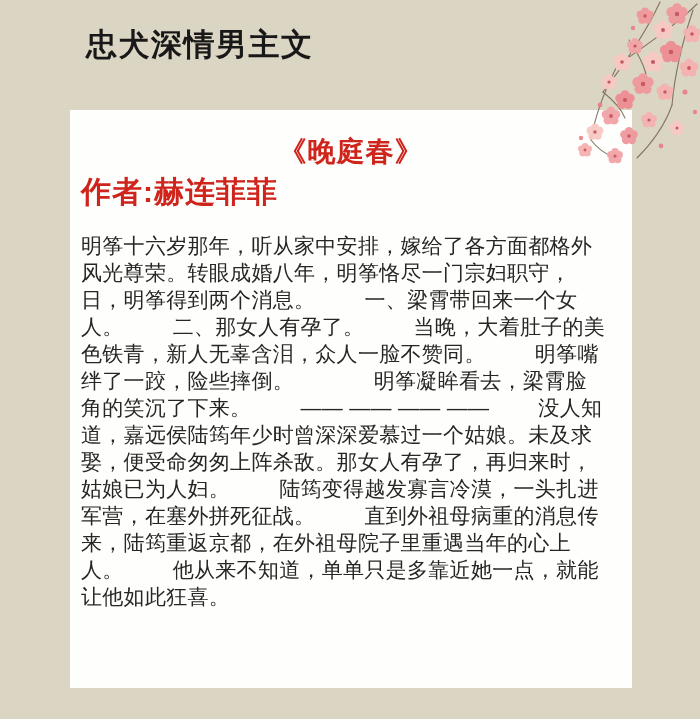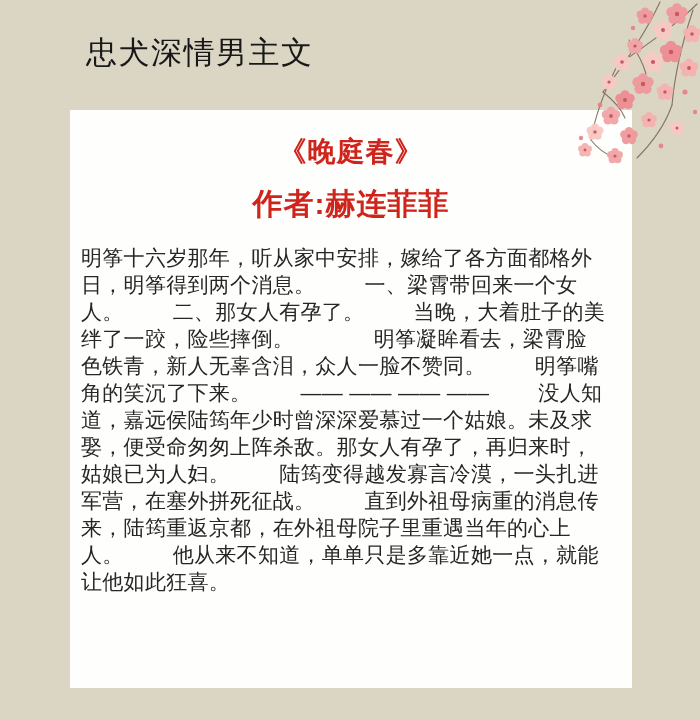--- a/index.html
+++ b/index.html
@@ -12,24 +12,24 @@
   }
   .page {
     position: relative;
     width: 700px;
     height: 719px;
     background: #dbd5c3;
   }
   .page-title {
     position: absolute;
     left: 86px;
-    top: 32px;
+    top: 24px;
     font-size: 31px;
     line-height: 42px;
-    font-weight: 400;
+    font-weight: 700;
     letter-spacing: 1.5px;
     color: #181818;
   }
   .card {
     position: absolute;
     left: 70px;
     top: 110px;
     width: 562px;
     height: 578px;
     background: #fefefc;
@@ -38,22 +38,21 @@
   }
   .book-title {
     text-align: center;
     font-size: 28px;
     line-height: 36px;
     font-weight: 700;
     color: #ce241b;
     letter-spacing: 1px;
   }
   .author-line {
-    margin-top: 14px;
-    text-align: center;
+    margin-top: 2px;
     font-size: 30px;
     line-height: 40px;
     font-weight: 700;
     color: #ce241b;
     letter-spacing: 1px;
   }
   .synopsis {
     margin-top: 20px;
     color: #262626;
   }
@@ -78,24 +77,25 @@
 
 <div class="page">
 
   <div class="page-title">忠犬深情男主文</div>
 
   <div class="card">
     <div class="book-title">《晚庭春》</div>
     <div class="author-line">作者:赫连菲菲</div>
     <div class="synopsis">
         <div class="body-line">明筝十六岁那年，听从家中安排，嫁给了各方面都格外</div>
+        <div class="body-line">风光尊荣。转眼成婚八年，明筝恪尽一门宗妇职守，</div>
         <div class="body-line">日，明筝得到两个消息。        一、梁霄带回来一个女</div>
         <div class="body-line">人。        二、那女人有孕了。        当晚，大着肚子的美</div>
+        <div class="body-line">色铁青，新人无辜含泪，众人一脸不赞同。        明筝嘴</div>
         <div class="body-line">绊了一跤，险些摔倒。             明筝凝眸看去，梁霄脸</div>
-        <div class="body-line">色铁青，新人无辜含泪，众人一脸不赞同。        明筝嘴</div>
         <div class="body-line">角的笑沉了下来。        —— —— —— ——        没人知</div>
         <div class="body-line">道，嘉远侯陆筠年少时曾深深爱慕过一个姑娘。未及求</div>
         <div class="body-line">娶，便受命匆匆上阵杀敌。那女人有孕了，再归来时，</div>
         <div class="body-line">姑娘已为人妇。        陆筠变得越发寡言冷漠，一头扎进</div>
         <div class="body-line">军营，在塞外拼死征战。        直到外祖母病重的消息传</div>
         <div class="body-line">来，陆筠重返京都，在外祖母院子里重遇当年的心上</div>
         <div class="body-line">人。        他从来不知道，单单只是多靠近她一点，就能</div>
         <div class="body-line">让他如此狂喜。</div>
       </div>
   </div>

